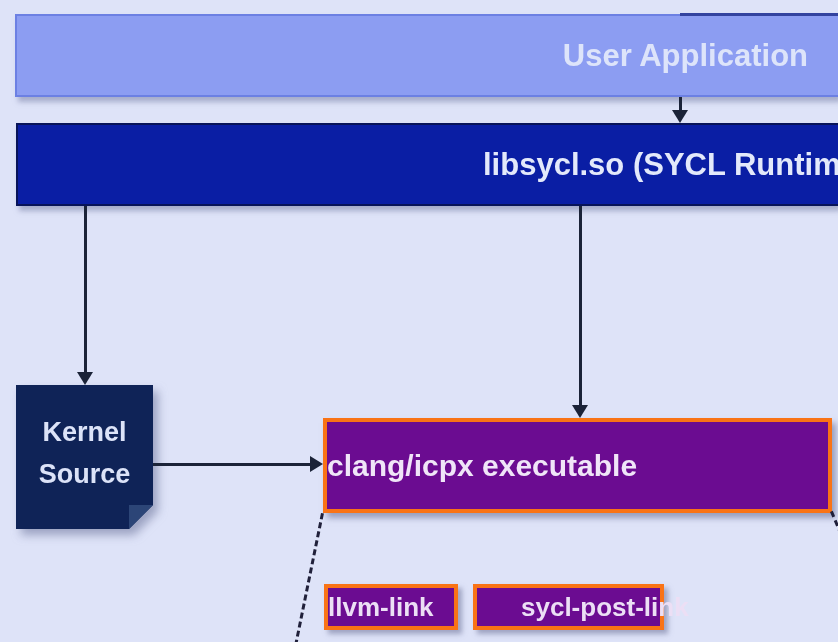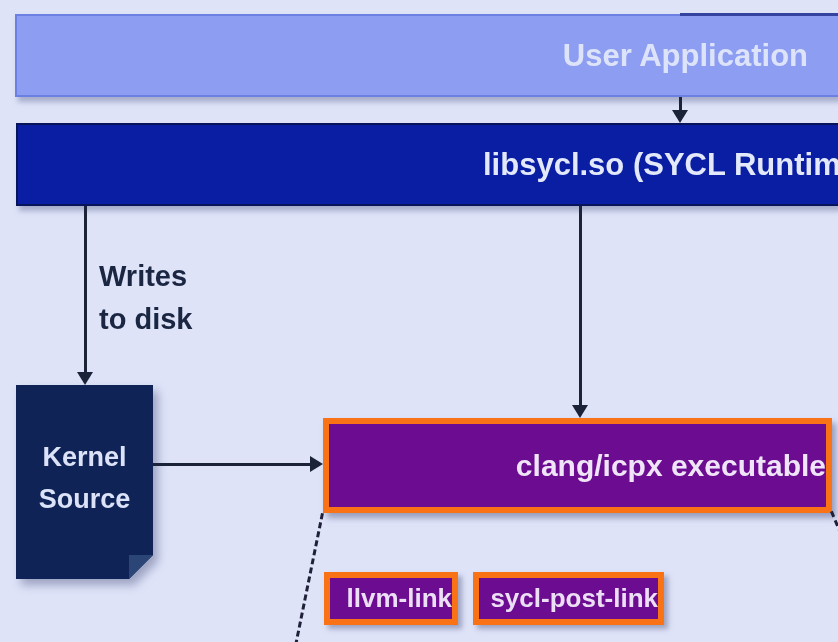--- a/index.html
+++ b/index.html
@@ -49,49 +49,49 @@
   .dashed{
     position:absolute;width:0;border-left:3px dashed #20203a;
     transform-origin:0 0;
   }
   .edge-label{
     position:absolute;font-size:29px;font-weight:700;color:#1b2742;
     line-height:43px;white-space:pre-line;
   }
   
   .doc-wrap{
-    position:absolute;left:16px;top:385px;width:137px;height:194px;
+    position:absolute;left:16px;top:385px;width:137px;height:144px;
     filter:drop-shadow(5px 6px 5px rgba(120,128,165,0.65));
   }
   .doc-fill{
     position:absolute;inset:0;background:#0f2357;
     clip-path:polygon(0 0,100% 0,100% calc(100% - 24px),calc(100% - 24px) 100%,0 100%);
     display:flex;align-items:center;justify-content:center;
   }
   .doc-label{
     font-size:27px;font-weight:600;color:#dce3f8;line-height:42px;
     text-align:center;white-space:pre-line;margin-top:-8px;
   }
   .doc-fold{
     position:absolute;right:0;bottom:0;width:24px;height:24px;
     background:#2c4577;clip-path:polygon(0 0,100% 0,0 100%);
   }
   
   .pbox{
     position:absolute;box-sizing:border-box;background:#6b0c91;
-    border:6px solid #f97316;
-    display:flex;align-items:center;justify-content:flex-end;
+    border:4px solid #f97316;
+    display:flex;align-items:center;justify-content:flex-start;
     box-shadow:4px 5px 6px rgba(105,112,150,0.6);
   }
   .clang{left:323px;top:418px;width:509px;height:95px;}
   .clang-label{font-size:30px;font-weight:600;color:#f0e5f8;white-space:nowrap;}
-  .tool{top:572px;height:53px;box-shadow:4px 4px 5px rgba(105,112,150,0.55);}
+  .tool{top:584px;height:46px;box-shadow:4px 4px 5px rgba(105,112,150,0.55);}
   .tool-label{font-size:26px;font-weight:600;color:#ecdff5;white-space:nowrap;}
   .tool-llvm-link{left:324px;width:134px;}
-  .tool-sycl-post-link{left:473px;width:191px;}
+  .tool-sycl-post-link{left:473px;width:191px;padding-left:44px;}
   .tool-llvm-spirv{left:682px;width:149px;}
 </style>
 </head>
 <body>
 
 <div class="canvas">
 
   <div class="bar user-app">
     <span class="ua-label">User Application</span>
   </div>
@@ -99,22 +99,20 @@
 
   <div class="vline" style="left:679px;top:97px;height:13px"></div>
   <div class="head-down" style="left:672px;top:110px"></div>
 
   <div class="bar runtime">
     <span class="rt-label">libsycl.so (SYCL Runtime)</span>
   </div>
 
   <div class="vline" style="left:84px;top:206px;height:166px"></div>
   <div class="head-down" style="left:77px;top:372px"></div>
-  <div class="edge-label" style="left:99px;top:255px">Writes
-to disk</div>
 
   <div class="vline" style="left:579px;top:206px;height:199px"></div>
   <div class="head-down" style="left:572px;top:405px"></div>
 
   <div class="doc-wrap">
     <div class="doc-fill">
       <div class="doc-label">Kernel
 Source</div>
     </div>
     <div class="doc-fold"></div>

